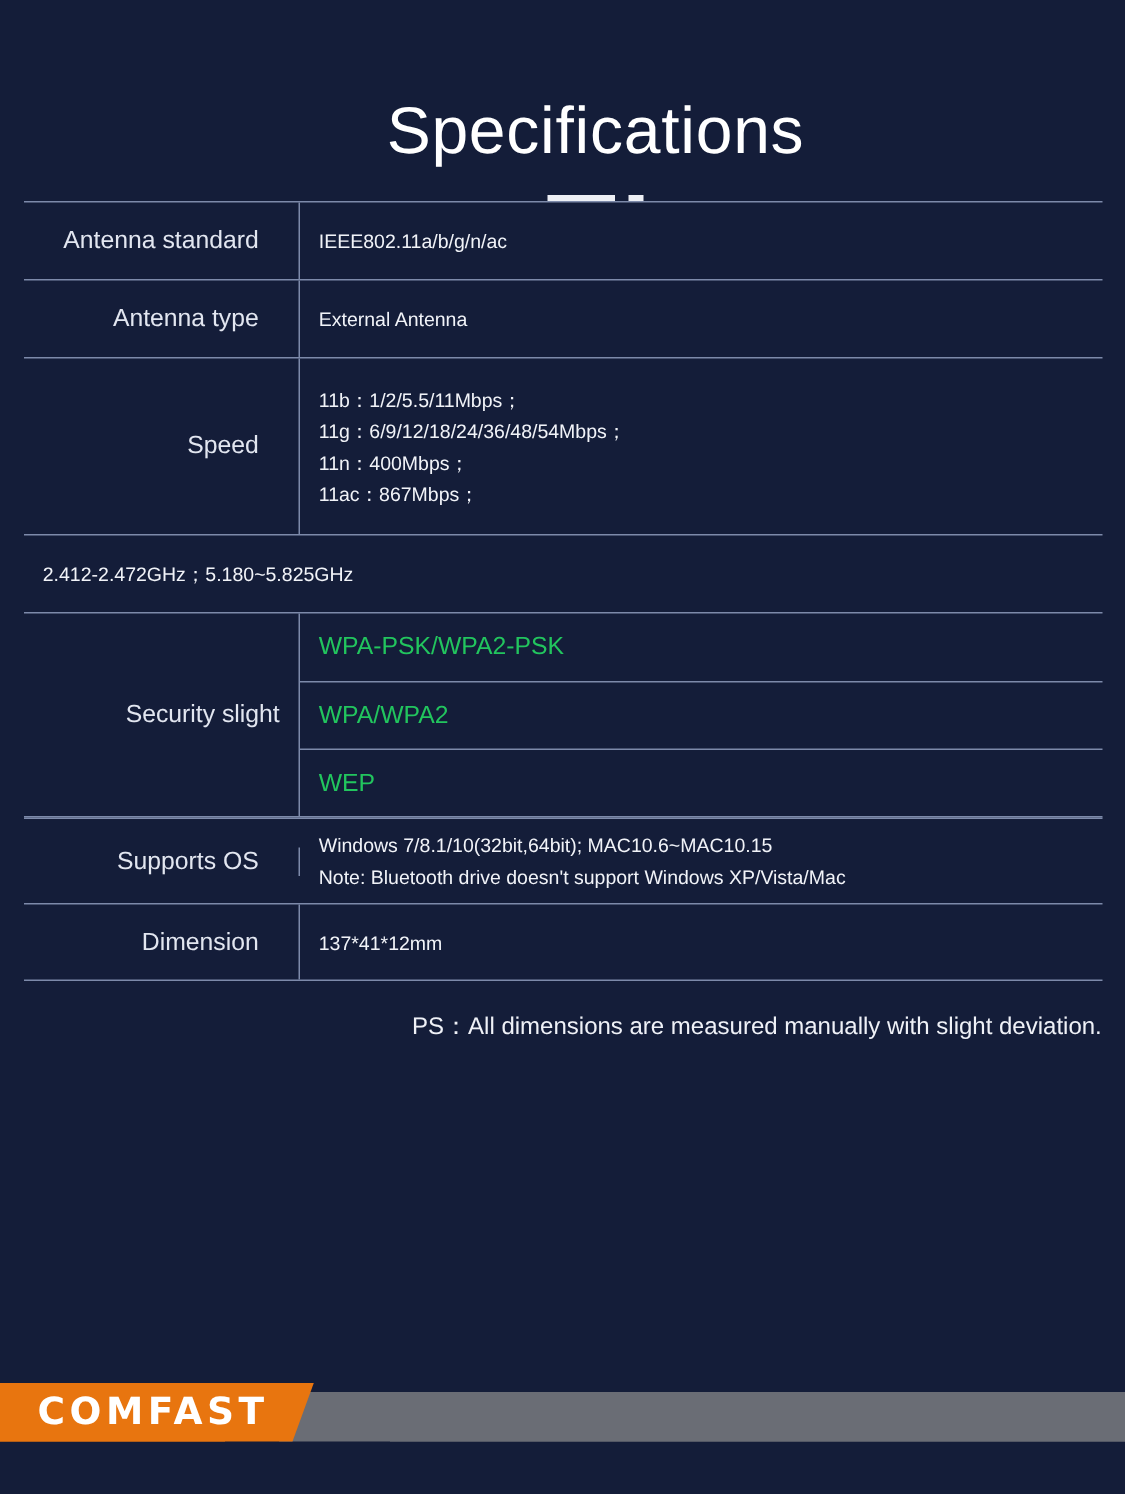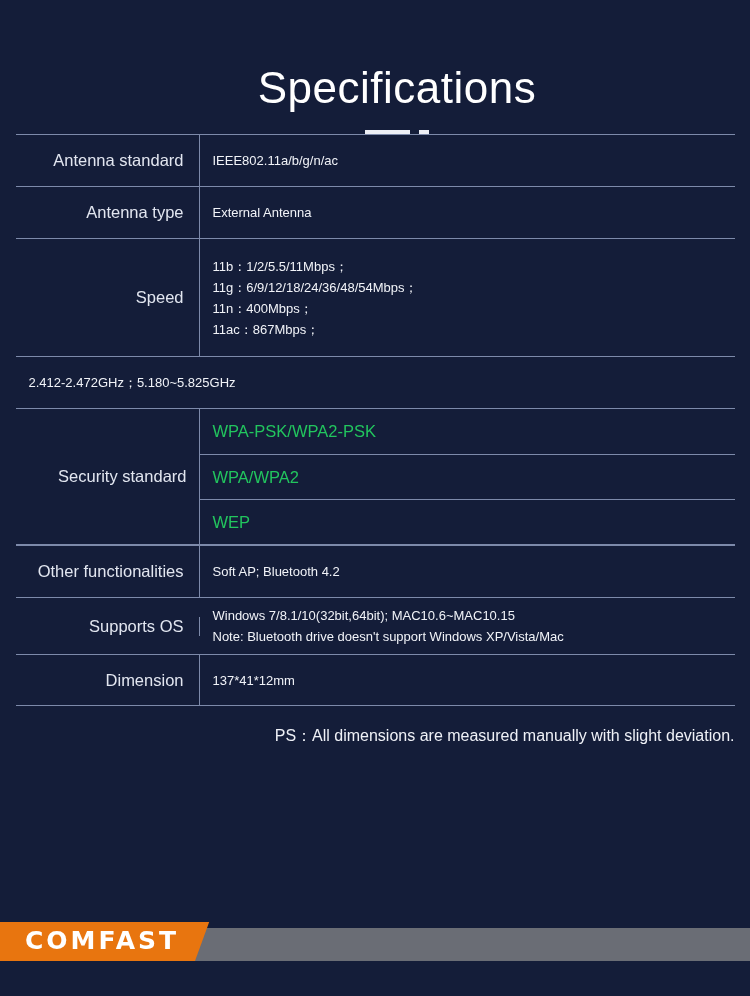--- a/index.html
+++ b/index.html
@@ -100,21 +100,21 @@
     border-top: 1px solid #7D8AAA;
     box-sizing: border-box;
   }
   .trow.last-row { border-bottom: 1px solid #7D8AAA; }
   .trow .lab {
     width: 184px;
     flex: 0 0 184px;
     display: flex;
     align-items: center;
     justify-content: flex-end;
-    padding: 0 15px 0 8px;
+    padding: 0 26px 0 8px;
     font-size: 16.5px;
     color: #E2E6F0;
     border-right: 1px solid #7D8AAA;
     box-sizing: border-box;
   }
   .trow .val {
     flex: 1 1 auto;
     display: flex;
     flex-direction: column;
     justify-content: center;
@@ -235,34 +235,28 @@
     </div>
   </div>
 
   <div class="trow h52">
     <div class="val">
       <span class="val-line">2.412-2.472GHz；5.180~5.825GHz</span>
     </div>
   </div>
 
   <div class="sec-wrapper">
-    <div class="sec-label-col">Security standard</div>
+    <div class="sec-label-col">Security slight</div>
     <div class="sec-value-col">
       <div class="sec-item">WPA-PSK/WPA2-PSK</div>
       <div class="sec-item">WPA/WPA2</div>
       <div class="sec-item">WEP</div>
     </div>
   </div>
 
-  <div class="trow h52">
-    <div class="lab">Other functionalities</div>
-    <div class="val">
-      <span class="val-line">Soft AP; Bluetooth 4.2</span>
-    </div>
-  </div>
 
   <div class="trow h58">
     <div class="lab">Supports OS</div>
     <div class="val">
       <span class="val-line">Windows 7/8.1/10(32bit,64bit); MAC10.6~MAC10.15</span>
       <span class="val-line">Note: Bluetooth drive doesn't support Windows XP/Vista/Mac</span>
     </div>
   </div>
 
   <div class="trow h52 last-row">

